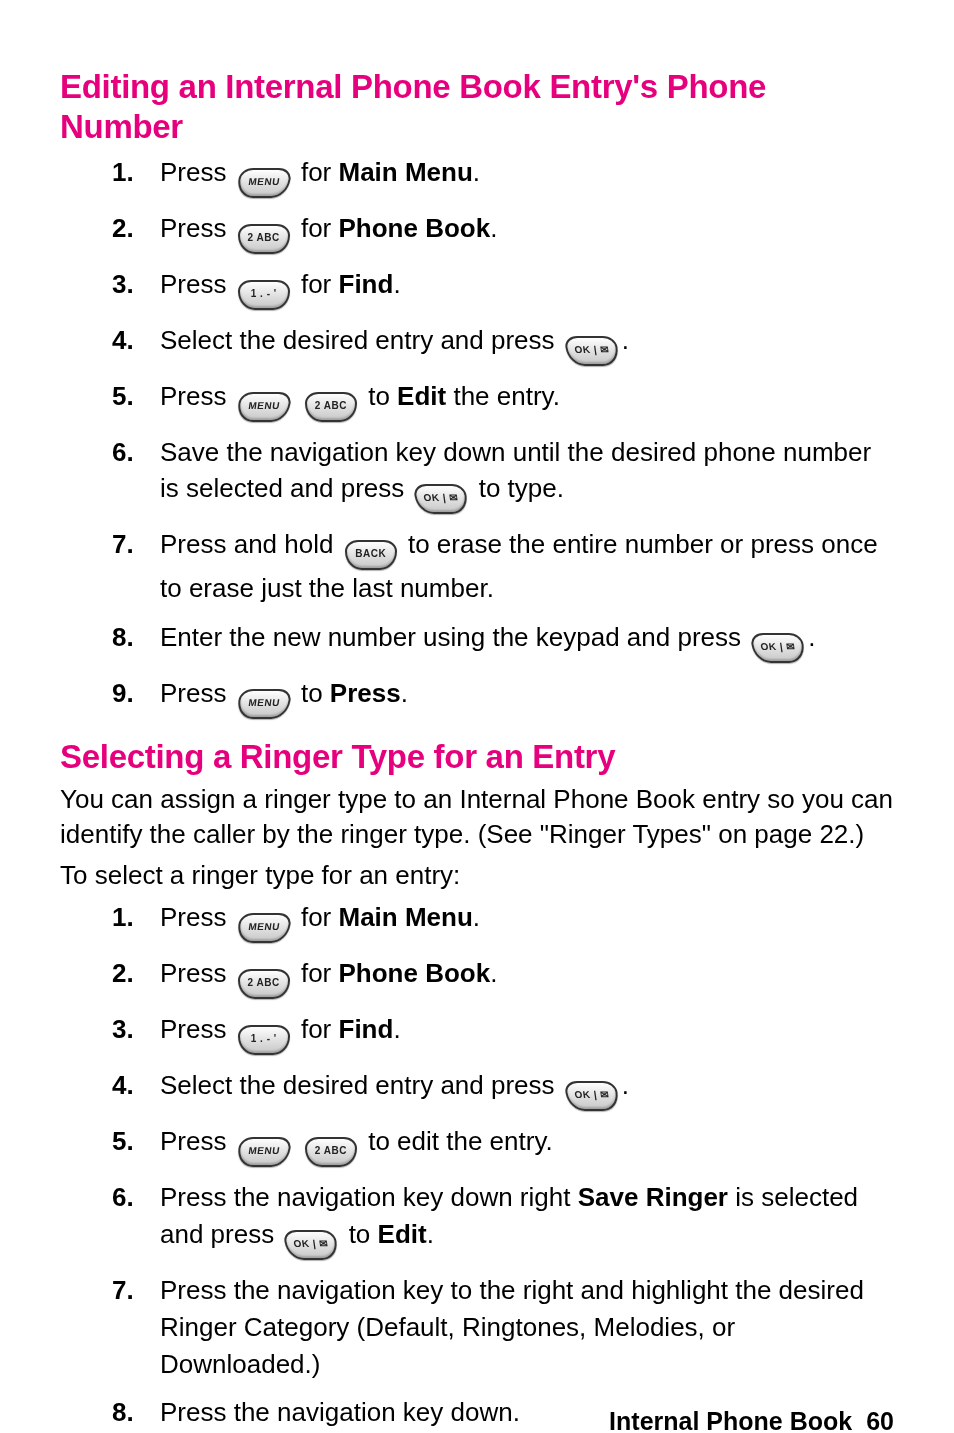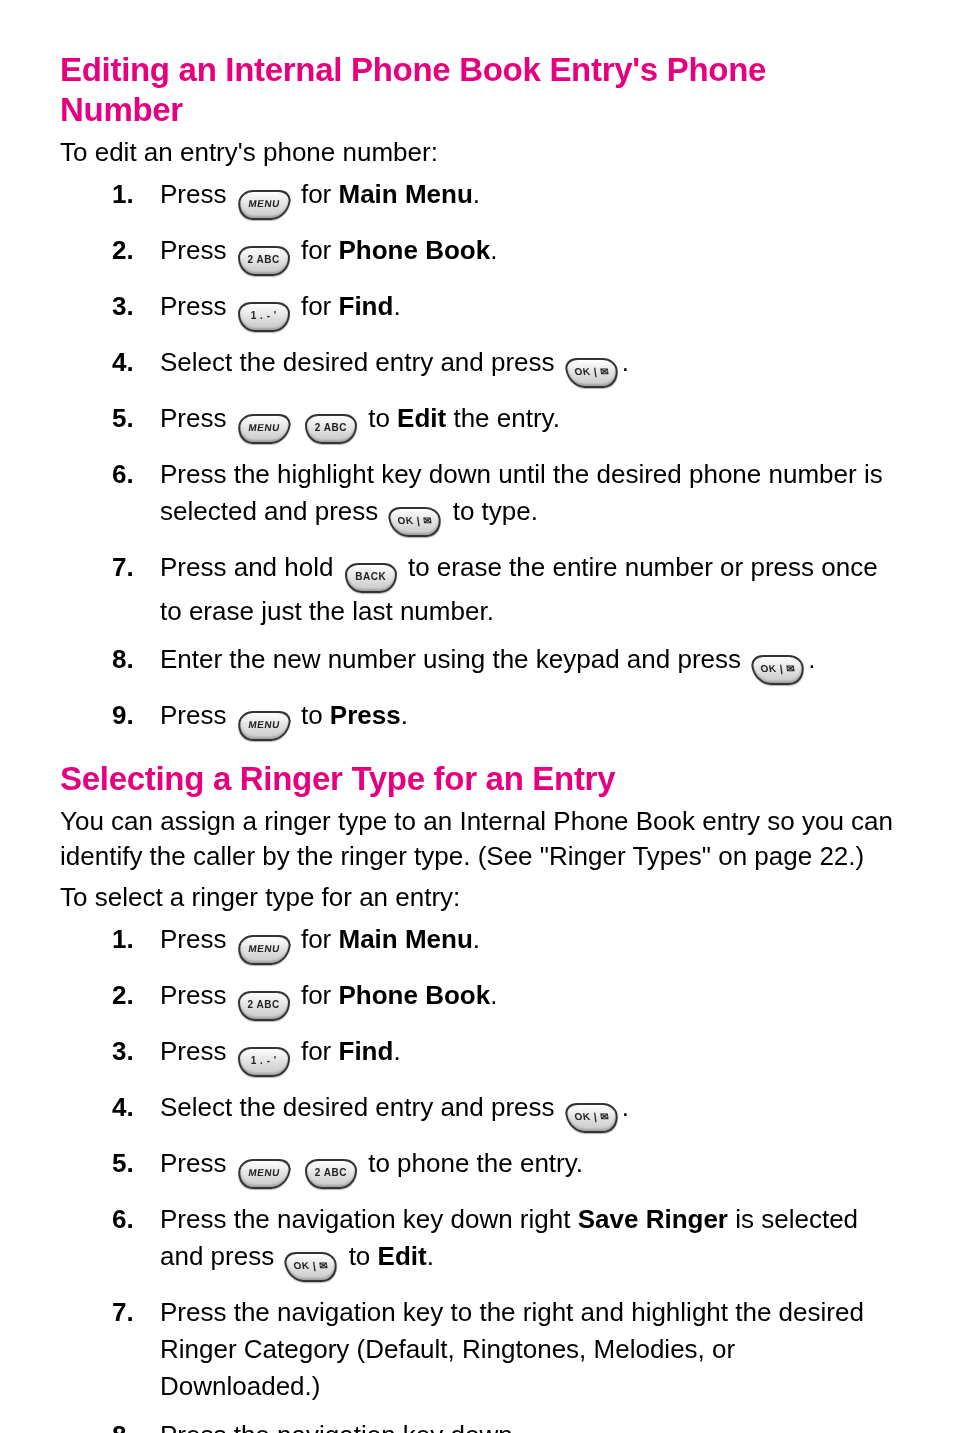--- a/index.html
+++ b/index.html
@@ -14,21 +14,21 @@
     box-sizing: border-box;
     width: 954px;
     min-height: 1433px;
     padding: 50px 60px 45px 60px;
     position: relative;
   }
   h2.section-heading {
     color: #e6007e;
     font-size: 33px;
     font-weight: 700;
-    margin: 0 0 4px 0;
+    margin: 17px 0 4px 0;
     line-height: 1.22;
     font-family: "Helvetica Neue Condensed", "Arial Narrow", Arial, sans-serif;
     font-stretch: condensed;
     letter-spacing: -0.3px;
   }
   .intro-text, .body-text {
     font-size: 26px;
     line-height: 1.35;
     margin: 0 0 6px 0;
     font-family: "Helvetica Neue Condensed", "Arial Narrow", Arial, sans-serif;
@@ -98,21 +98,20 @@
   .footer .page-num {
     margin-left: 14px;
   }
 </style>
 </head>
 <body>
 
 <div class="page">
 
   <h2 class="section-heading">Editing an Internal Phone Book Entry's Phone Number</h2>
-  <p class="intro-text">To edit an entry's phone number:</p>
 
   <ol class="steps">
     <li>
       <span>Press </span>
       <span class="key key-skew-left">MENU</span>
       <span> for </span><span class="bold">Main Menu</span><span>.</span>
     </li>
     <li>
       <span>Press </span>
       <span class="key">2 ABC</span>
@@ -127,21 +126,21 @@
       <span>Select the desired entry and press </span>
       <span class="key key-skew-right">OK | ✉</span><span>.</span>
     </li>
     <li>
       <span>Press </span>
       <span class="key key-skew-left">MENU</span>
       <span class="key">2 ABC</span>
       <span> to </span><span class="bold">Edit</span><span> the entry.</span>
     </li>
     <li>
-      <span>Press the highlight key down until the desired phone number is selected and press </span>
+      <span>Save the navigation key down until the desired phone number is selected and press </span>
       <span class="key key-skew-right">OK | ✉</span>
       <span> to type.</span>
     </li>
     <li>
       <span>Press and hold </span>
       <span class="key">BACK</span>
       <span> to erase the entire number or press once to erase just the last number.</span>
     </li>
     <li>
       <span>Enter the new number using the keypad and press </span>
@@ -175,21 +174,21 @@
       <span> for </span><span class="bold">Find</span><span>.</span>
     </li>
     <li>
       <span>Select the desired entry and press </span>
       <span class="key key-skew-right">OK | ✉</span><span>.</span>
     </li>
     <li>
       <span>Press </span>
       <span class="key key-skew-left">MENU</span>
       <span class="key">2 ABC</span>
-      <span> to phone the entry.</span>
+      <span> to edit the entry.</span>
     </li>
     <li>
       <span>Press the navigation key down right </span><span class="bold">Save Ringer</span><span> is selected and press </span>
       <span class="key key-skew-right">OK | ✉</span>
       <span> to </span><span class="bold">Edit</span><span>.</span>
     </li>
     <li>
       <span>Press the navigation key to the right and highlight the desired Ringer Category (Default, Ringtones, Melodies, or Downloaded.)</span>
     </li>
     <li>

